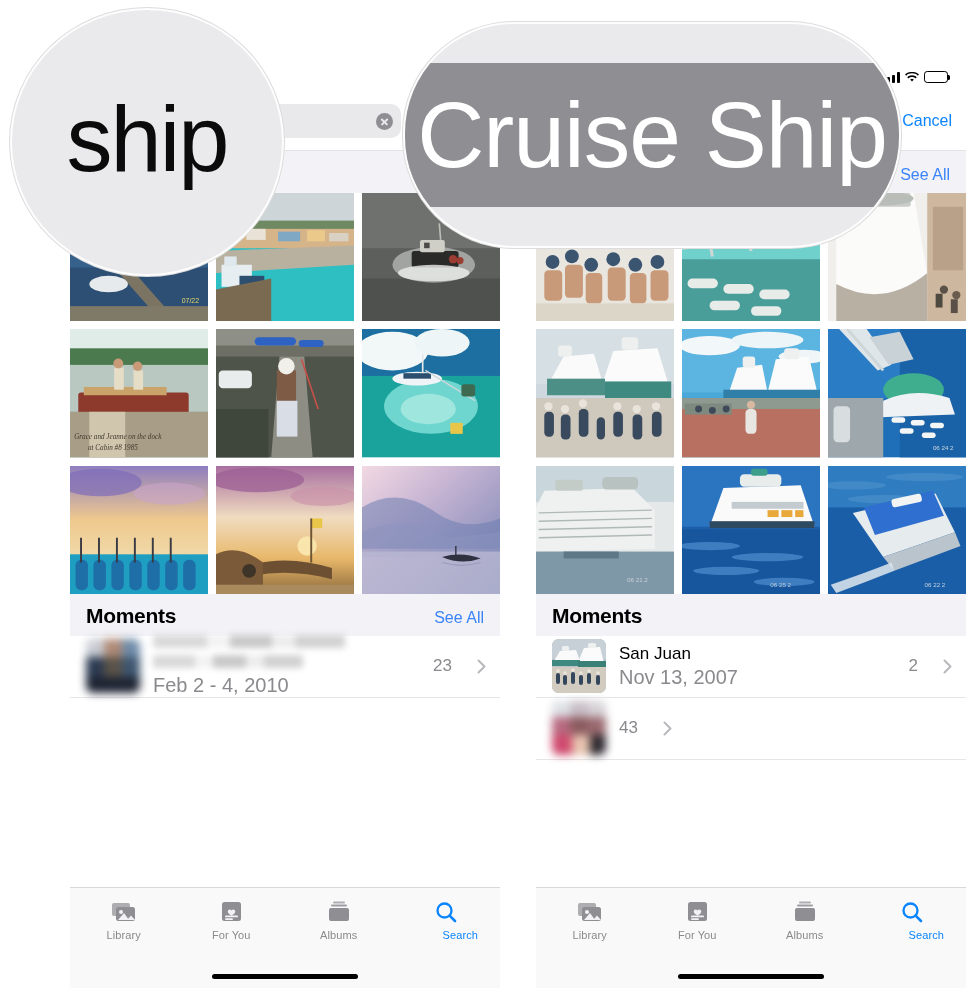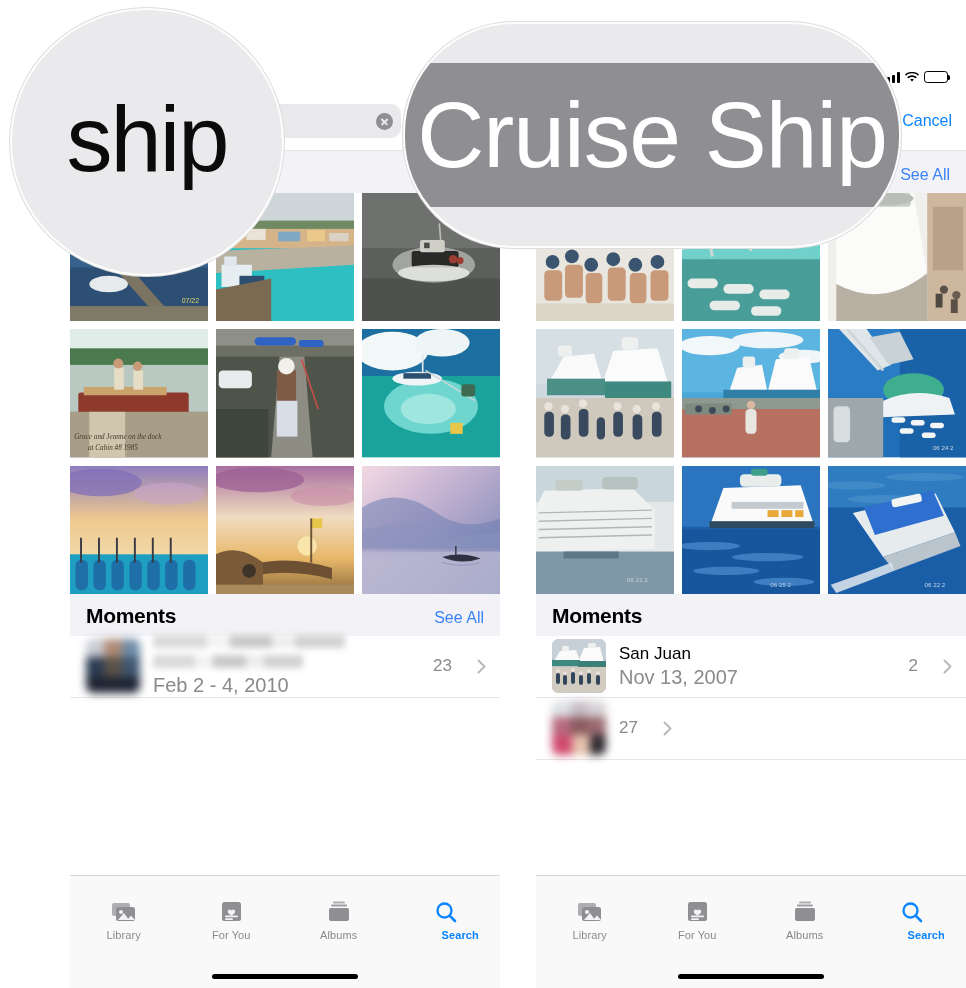--- a/index.html
+++ b/index.html
@@ -216,36 +216,36 @@
 
   
   .tabbar {
     position: absolute;
     left: 0; right: 0; bottom: 0;
     height: 88px;
     background: rgba(249,249,249,0.96);
     border-top: 1px solid #d8d8dc;
     display: flex;
     align-items: flex-start;
-    padding-top: 24px;
+    padding-top: 12px;
   }
   .tab {
     flex: 1;
     display: flex;
     flex-direction: column;
     align-items: center;
     gap: 3px;
   }
   .tab-ico { width: 28px; height: 26px; }
   .tab-label {
     font-size: 11px;
     color: #8a8a8e;
     letter-spacing: .1px;
   }
-  .tab.active .tab-label { color: #0a84ff; font-weight: bold; margin-left: 28px; }
+  .tab.active .tab-label { color: #0a84ff; font-weight: normal; margin-left: 28px; }
   .home-indicator {
     position: absolute;
     bottom: 9px;
     left: 50%;
     transform: translateX(-50%);
     width: 146px;
     height: 5px;
     border-radius: 3px;
     background: #000;
   }
@@ -878,21 +878,21 @@
         <rect x="18" y="0" width="18" height="16" fill="#c8bec6"></rect>
         <rect x="36" y="0" width="18" height="16" fill="#d6d2d6"></rect>
         <rect x="0" y="16" width="18" height="18" fill="#b86a80"></rect>
         <rect x="18" y="16" width="18" height="18" fill="#8a5a5e"></rect>
         <rect x="36" y="16" width="18" height="18" fill="#9a6a70"></rect>
         <rect x="0" y="34" width="20" height="20" fill="#d04a6e"></rect>
         <rect x="20" y="34" width="18" height="20" fill="#e8c4b0"></rect>
         <rect x="38" y="34" width="16" height="20" fill="#2e2a30"></rect>
       </svg>
     </div>
-    <span class="moment-count">27</span>
+    <span class="moment-count">43</span>
     <svg class="chev" viewBox="0 0 9 15">
       <polyline points="1.5,1.5 7.5,7.5 1.5,13.5" fill="none" stroke="#b8b8bd" stroke-width="2" stroke-linecap="round" stroke-linejoin="round"></polyline>
     </svg>
   </div>
 
   <div class="tabbar">
     <div class="tab">
       <svg class="tab-ico" viewBox="0 0 28 26">
         <rect x="2" y="3" width="18" height="13" rx="2" fill="#aeaeb2"></rect>
         <rect x="6" y="7" width="19" height="14" rx="2.5" fill="#8e8e93"></rect>

